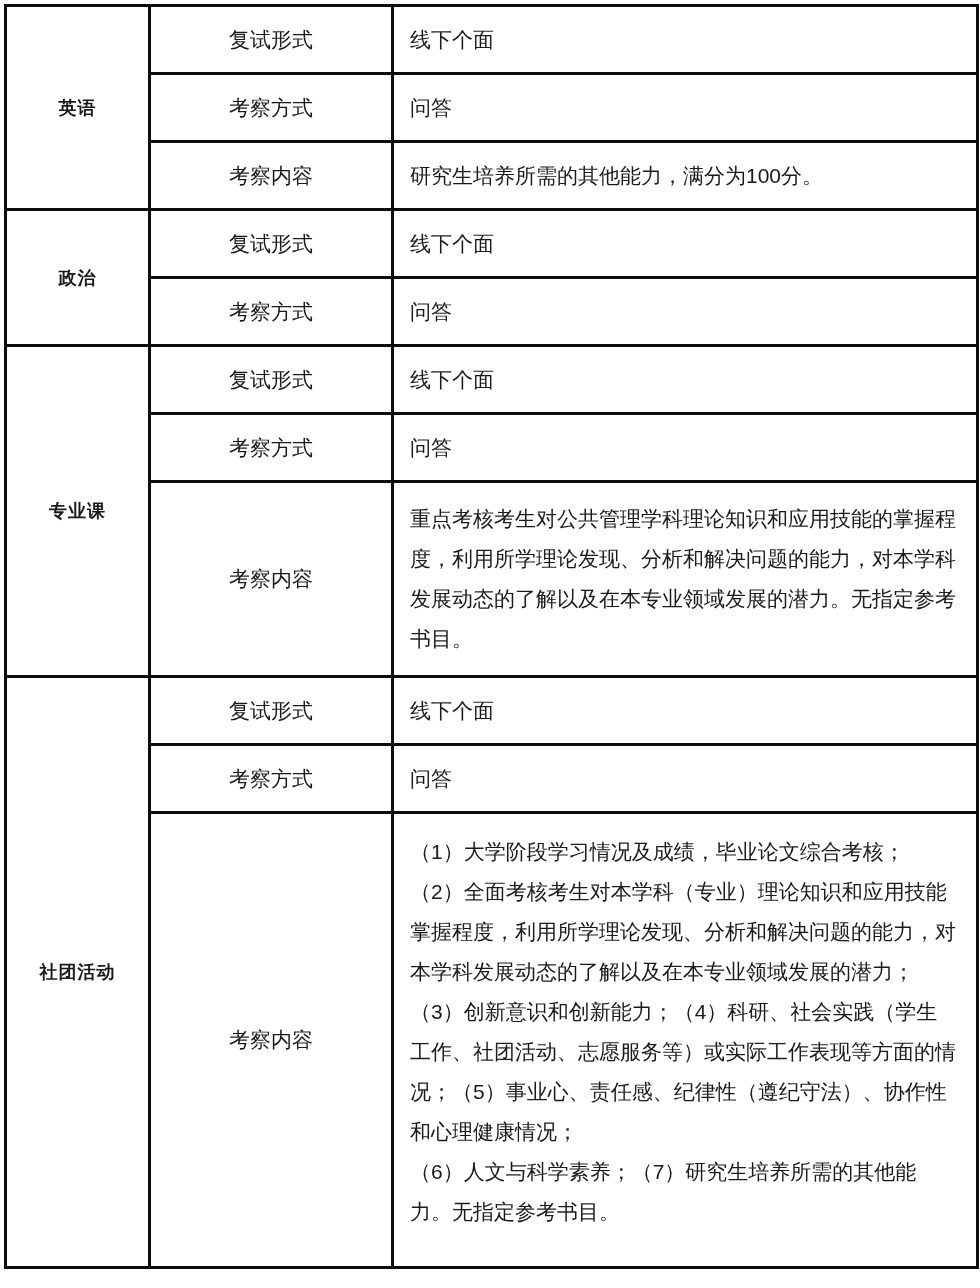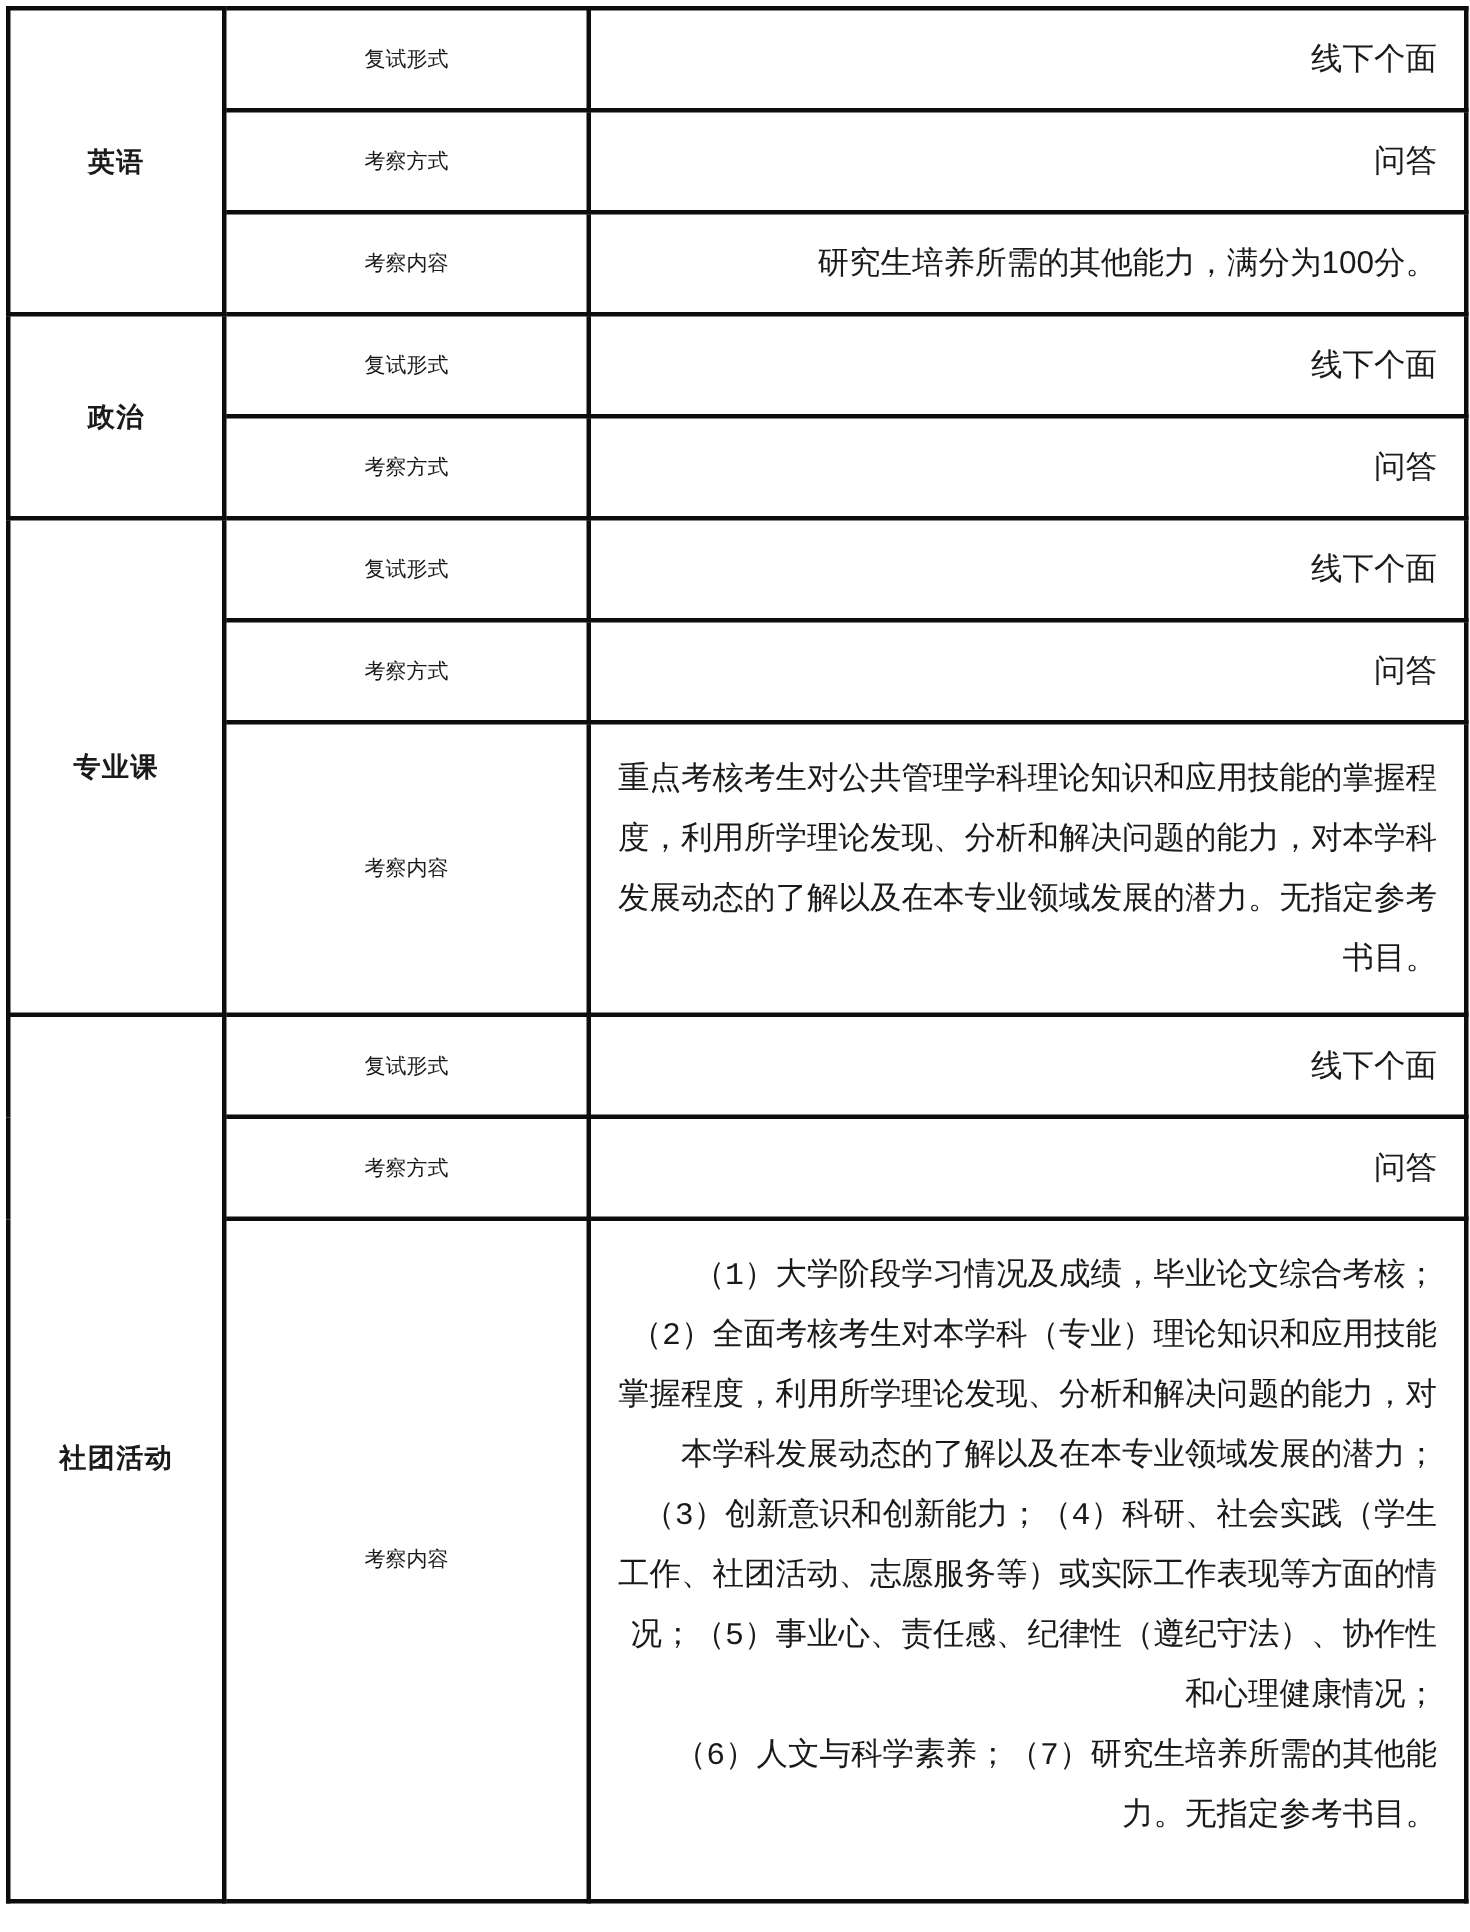--- a/index.html
+++ b/index.html
@@ -31,33 +31,33 @@
   col.c-content { width: 585px; }
 
   td.subject-cell {
     text-align: center;
     font-weight: bold;
     font-size: 18px;
     letter-spacing: 1px;
   }
   td.label-cell {
     text-align: center;
-    font-size: 14px;
+    font-size: 21px;
     padding: 0 6px;
   }
   td.content-cell {
-    text-align: right;
+    text-align: left;
     font-size: 21px;
     line-height: 40px;
     padding: 12px 18px 12px 16px;
     white-space: pre-wrap;
   }
   tr.row-single { height: 68px; }
   tr.row-tall-mid td.content-cell { padding-top: 16px; padding-bottom: 16px; margin-left: 42px; }
-  tr.row-tall-last td.content-cell { padding-top: 18px; padding-bottom: 34px; font-family: Liberation Mono, monospace; }
+  tr.row-tall-last td.content-cell { padding-top: 18px; padding-bottom: 34px; }
 </style>
 </head>
 <body>
 
 <div class="page">
   <table class="review-table">
     <colgroup>
       <col class="c-subject">
       <col class="c-label">
       <col class="c-content">

